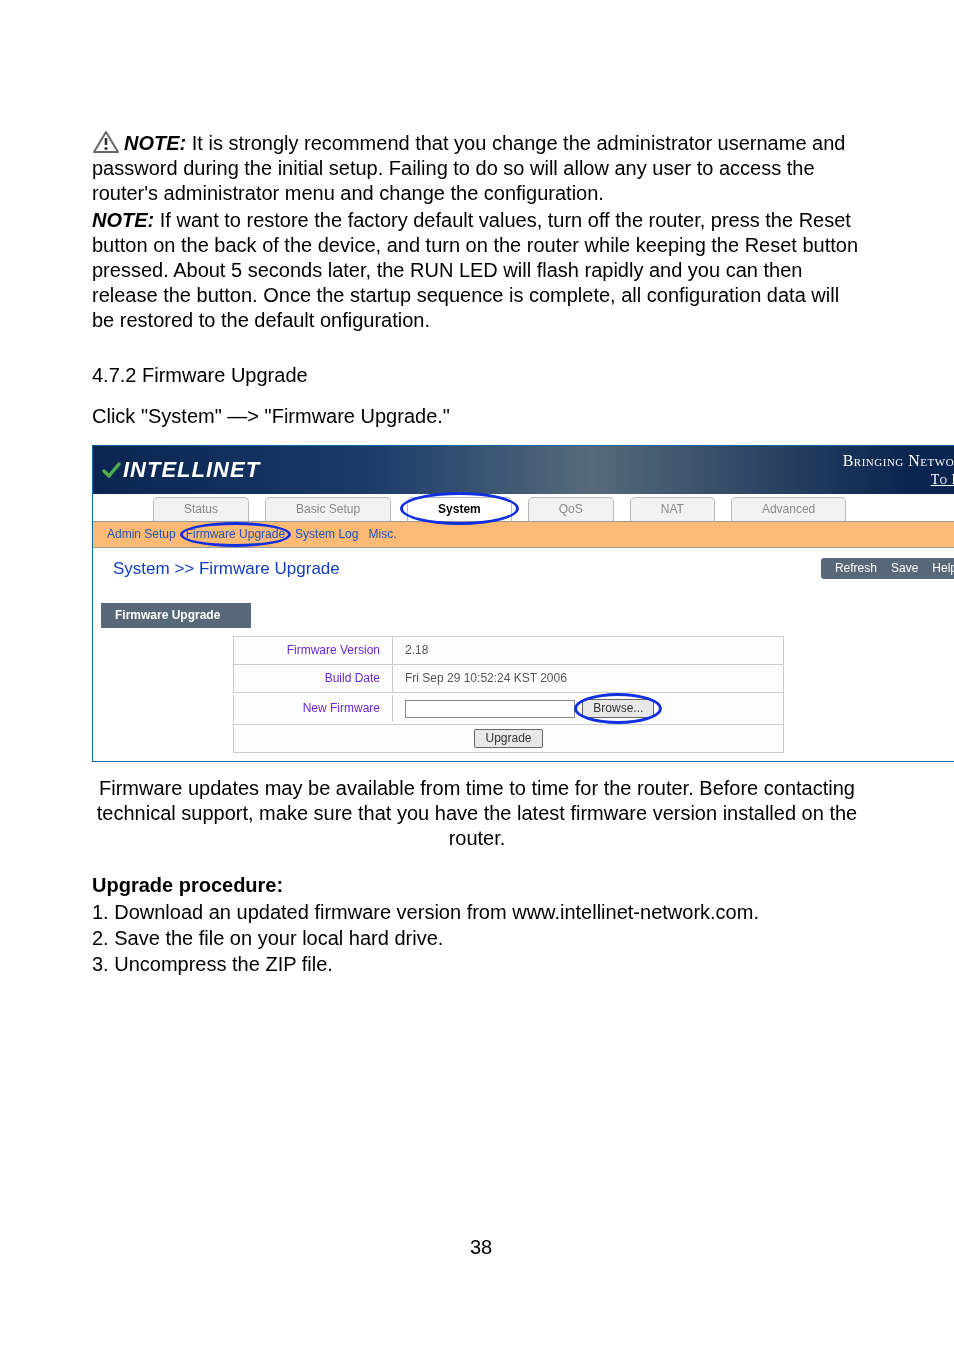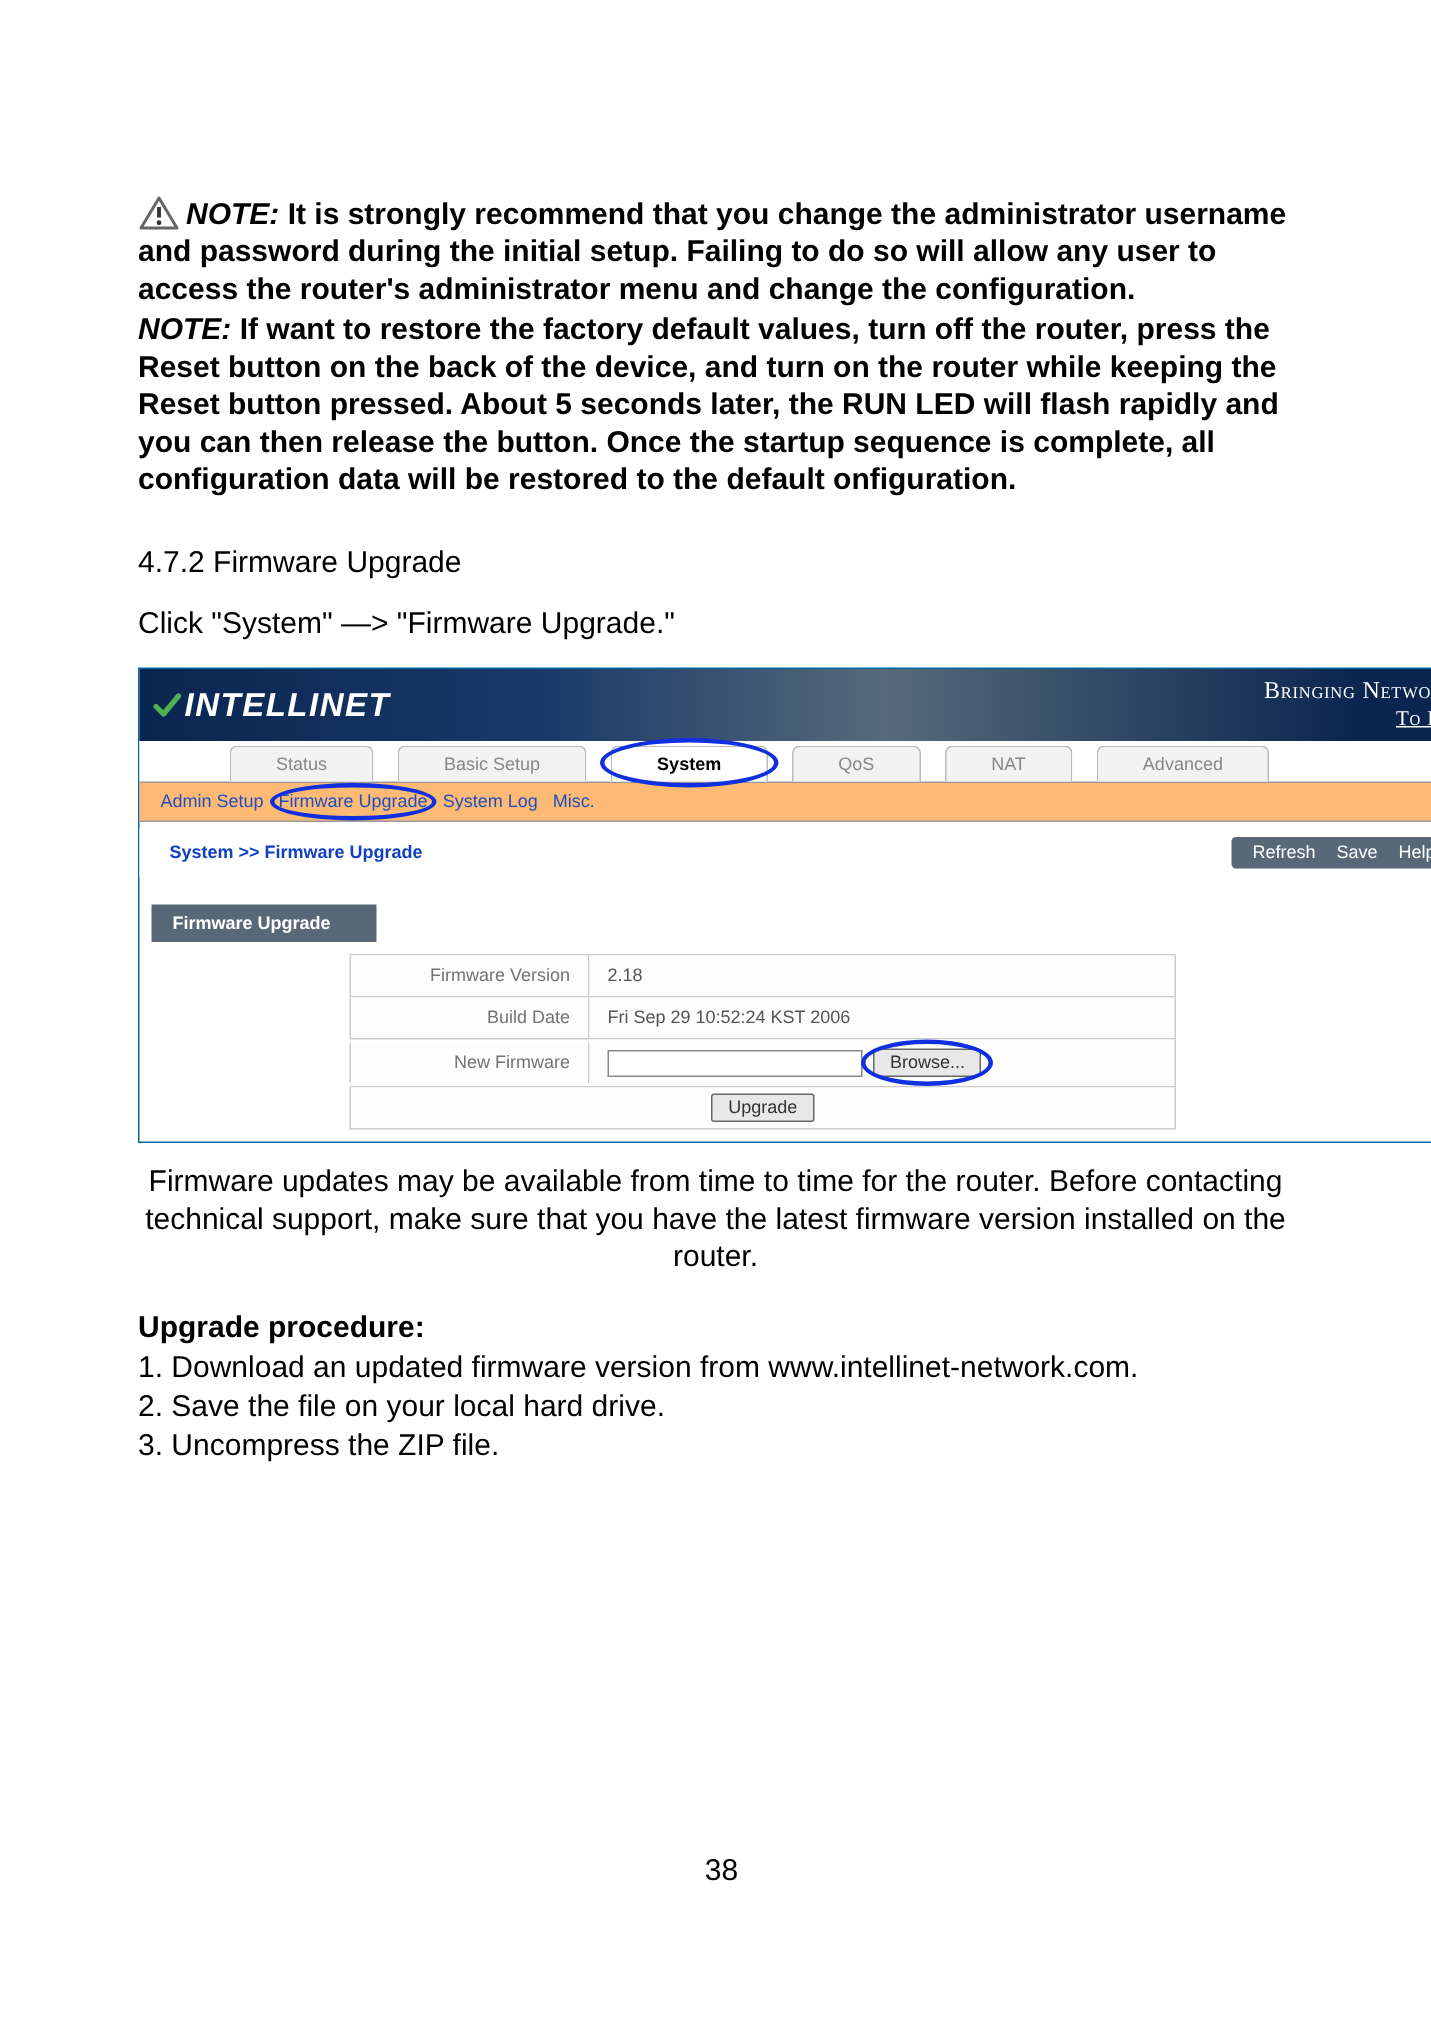--- a/index.html
+++ b/index.html
@@ -17,21 +17,21 @@
       display: inline-block;
       width: 28px;
       height: 24px;
       vertical-align: text-bottom;
       margin-right: 4px;
     }
     .note-label {
       font-style: italic;
       font-weight: bold;
     }
-    .bold { font-weight: bold; }
+    .bold { font-weight: normal; }
     .para1, .para2 { margin-bottom: 2px; }
     .section-heading {
       font-weight: normal;
       margin-top: 30px;
       margin-bottom: 16px;
     }
     .click-instruction { margin-bottom: 16px; }
     .screenshot {
       width: 906px;
       border: 1px solid #0369a1;
@@ -119,22 +119,22 @@
     .ss-breadcrumb-row {
       display: flex;
       align-items: center;
       justify-content: space-between;
       padding: 6px 26px 6px 20px;
       background: #fff;
       margin-top: 4px;
     }
     .ss-breadcrumb {
       color: #1040c0;
-      font-weight: bold;
-      font-size: 12px;
+      font-weight: normal;
+      font-size: 17px;
     }
     .ss-actions {
       display: flex;
       gap: 14px;
       color: #eee;
       background: #586878;
       padding: 3px 14px;
       border-radius: 3px;
       font-size: 12px;
     }
@@ -154,21 +154,21 @@
     }
     .ss-row {
       display: flex;
       border-bottom: 1px solid #ccc;
       align-items: center;
     }
     .ss-cell-l {
       width: 260px;
       text-align: right;
       padding: 6px 12px;
-      color: #737373;
+      color: #6d28d9;
       border-right: 1px solid #ccc;
       border-left: 1px solid #ccc;
       font-size: 12px;
       background: #fdfdfd;
     }
     .ss-cell-r {
       flex: 1;
       padding: 6px 12px;
       color: #555;
       border-right: 1px solid #ccc;

